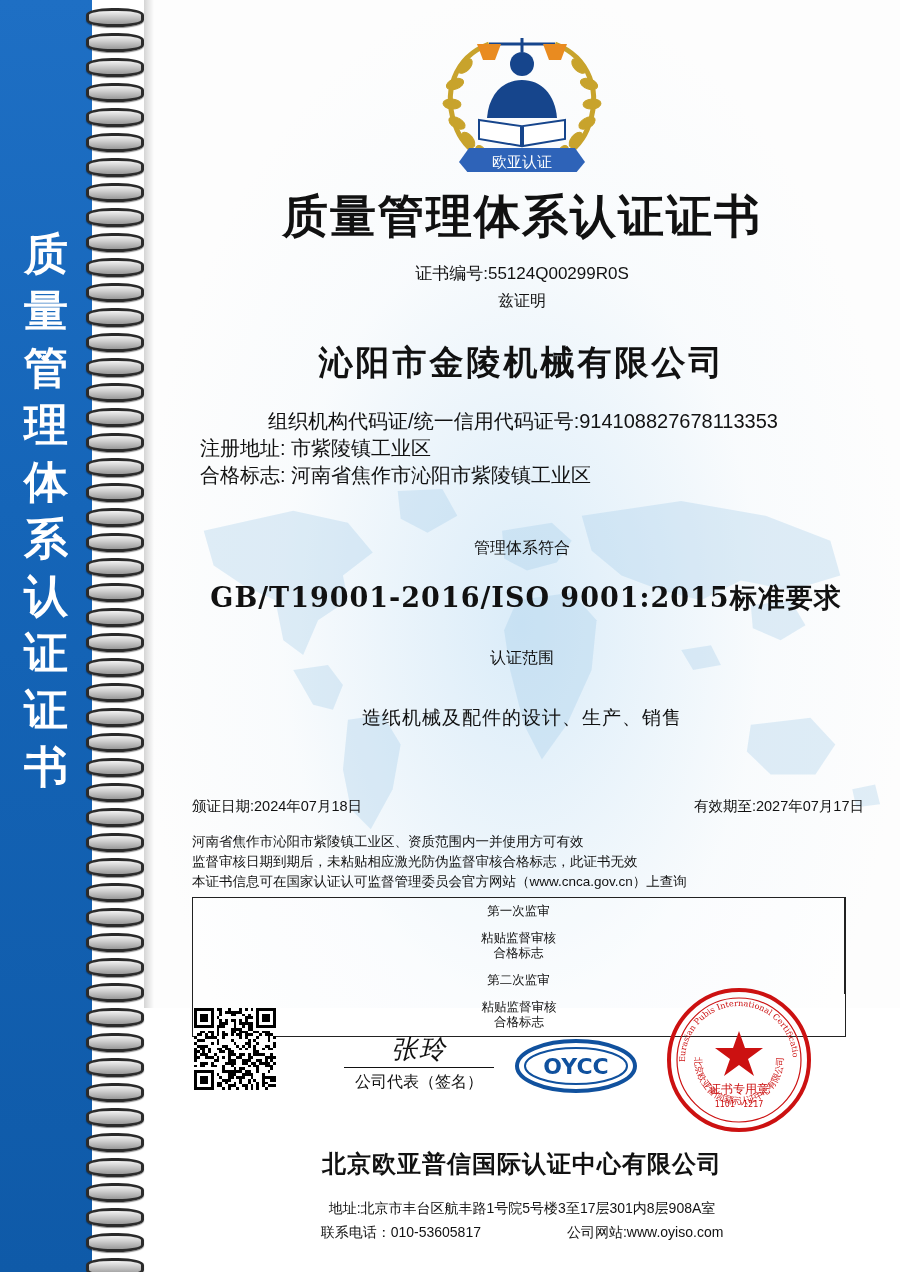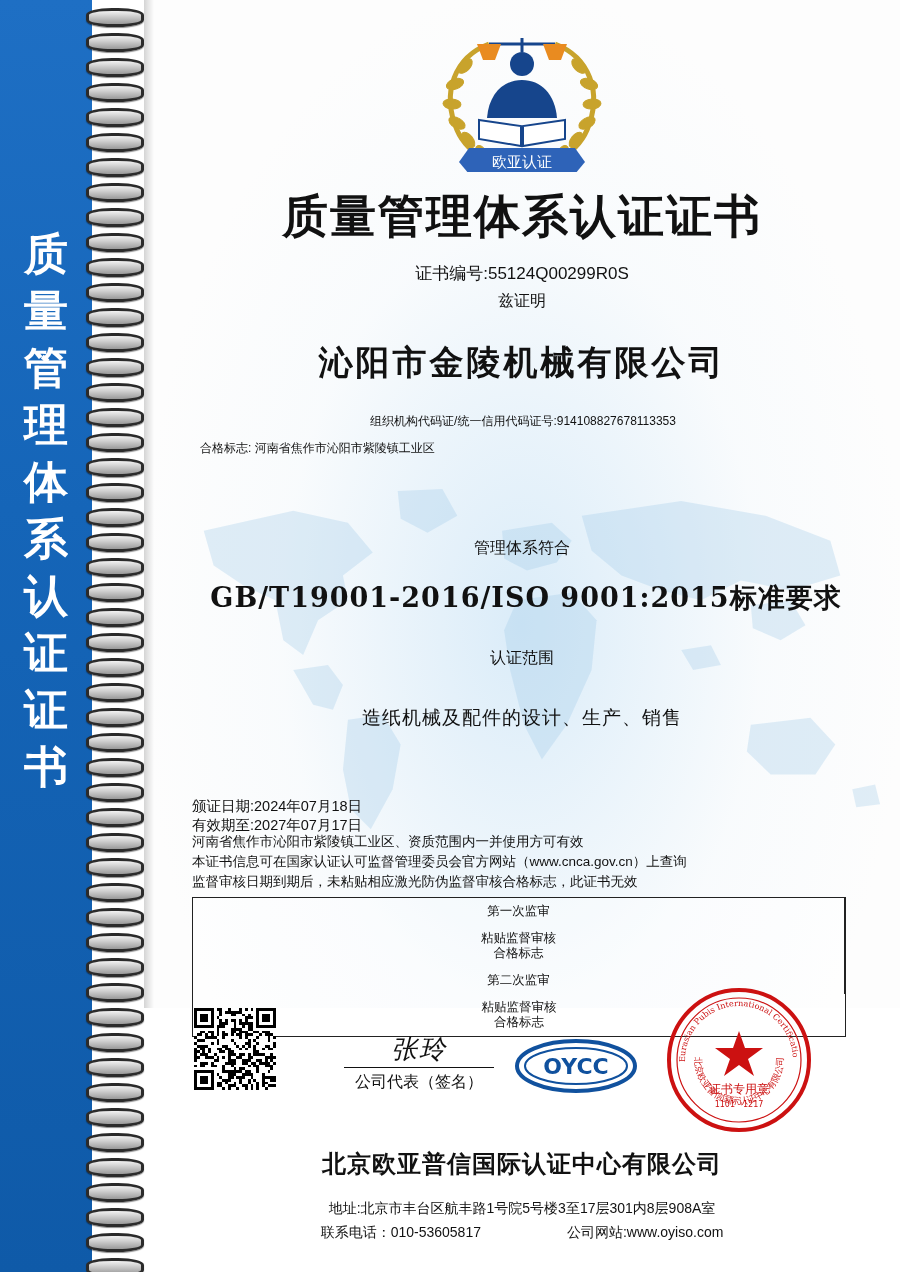--- a/index.html
+++ b/index.html
@@ -94,21 +94,21 @@
   }
   .company{
     position:absolute;left:0;right:0;top:340px;
     text-align:center;
     font-family:"DejaVu Serif","Liberation Serif",serif;
     font-weight:bold;
     font-size:34px;letter-spacing:3px;color:#111;
   }
   .org-lines{
     position:absolute;left:32px;right:30px;top:408px;
-    font-size:12px;line-height:27px;color:#111;
+    font-size:20px;line-height:27px;color:#111;
   }
   .org-lines .l1{text-align:center;}
   .org-lines .l2,.org-lines .l3{text-align:left;padding-left:24px;}
 
   .conform{
     position:absolute;left:0;right:0;top:538px;
     text-align:center;font-size:16px;color:#111;
   }
   .standard{
     position:absolute;left:8px;right:0;top:580px;
@@ -121,21 +121,21 @@
     text-align:center;font-size:16px;color:#111;
   }
   .scope-text{
     position:absolute;left:0;right:0;top:705px;
     text-align:center;font-size:19px;color:#111;letter-spacing:1px;
   }
 
   .dates{
     position:absolute;left:48px;right:36px;top:797px;
     display:flex;justify-content:space-between;
-    font-size:14.5px;color:#111;flex-direction:column;
+    font-size:14.5px;color:#111;
   }
   .notes{
     position:absolute;left:48px;right:36px;top:832px;
     font-size:13.5px;line-height:20px;color:#111;
   }
 
   
   .sup-table{
     position:absolute;left:48px;top:897px;width:652px;
     border:1px solid #222;
@@ -346,37 +346,38 @@
       </svg>
     </div>
 
     <div class="main-title">质量管理体系认证证书</div>
     <div class="cert-no">证书编号:55124Q00299R0S</div>
     <div class="hereby">兹证明</div>
     <div class="company">沁阳市金陵机械有限公司</div>
 
     <div class="org-lines">
       <div class="l1">组织机构代码证/统一信用代码证号:914108827678113353</div>
+      <div class="l2">注册地址: 市紫陵镇工业区</div>
       <div class="l3">合格标志: 河南省焦作市沁阳市紫陵镇工业区</div>
     </div>
 
     <div class="conform">管理体系符合</div>
     <div class="standard">GB/T19001-2016/ISO 9001:2015标准要求</div>
     <div class="scope-label">认证范围</div>
     <div class="scope-text">造纸机械及配件的设计、生产、销售</div>
 
     <div class="dates">
       <div>颁证日期:2024年07月18日</div>
       <div>有效期至:2027年07月17日</div>
     </div>
 
     <div class="notes">
       <div>河南省焦作市沁阳市紫陵镇工业区、资质范围内一并使用方可有效</div>
+      <div>监督审核日期到期后，未粘贴相应激光防伪监督审核合格标志，此证书无效</div>
       <div>本证书信息可在国家认证认可监督管理委员会官方网站（www.cnca.gov.cn）上查询</div>
-      <div>监督审核日期到期后，未粘贴相应激光防伪监督审核合格标志，此证书无效</div>
     </div>
 
     <div class="sup-table">
       <div class="sup-cell">第一次监审</div>
       <div class="sup-cell" style="white-space:pre-line">粘贴监督审核
 合格标志</div>
       <div class="sup-cell">第二次监审</div>
       <div class="sup-cell" style="white-space:pre-line">粘贴监督审核
 合格标志</div>
     </div>

